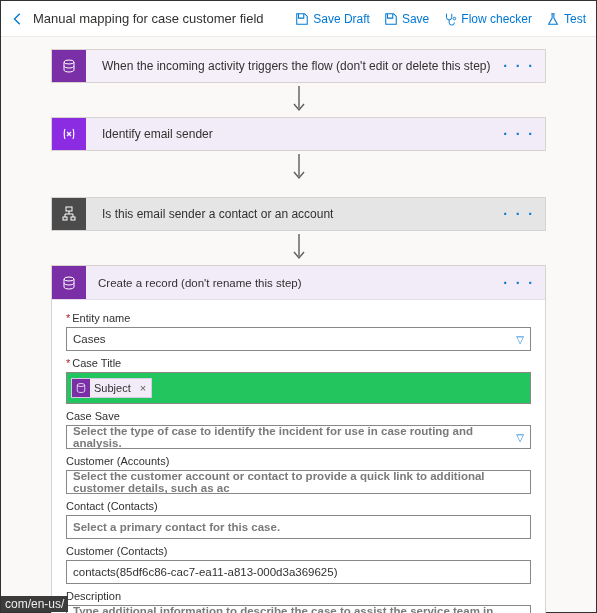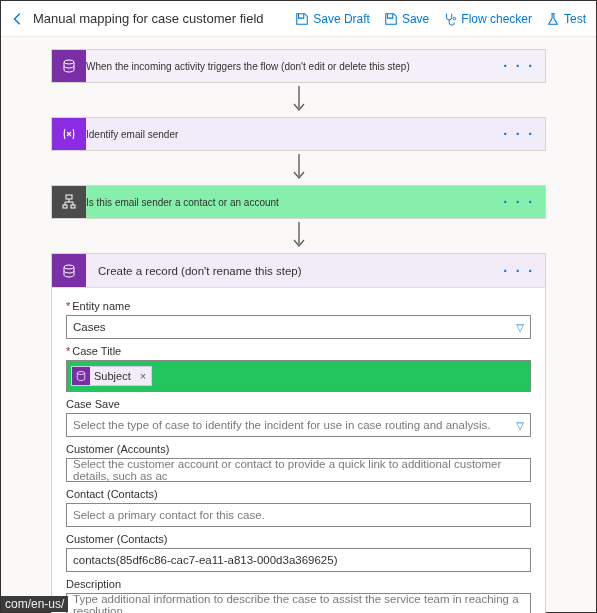--- a/index.html
+++ b/index.html
@@ -11,44 +11,44 @@
   .back-icon { color: #0078d4; cursor: pointer; margin-right: 8px; display: inline-flex; }
   .title { font-size: 13px; color: #323130; flex: 1; }
   .tb-btn { display: inline-flex; align-items: center; color: #0078d4; font-size: 12px; margin-left: 14px; cursor: pointer; }
   .tb-btn svg { margin-right: 4px; }
 
   
   .canvas { padding: 12px 50px 0 50px; }
 
   .step { display: flex; align-items: center; height: 34px; border: 1px solid #d6d3d1; background: #f1ecf7; position: relative; }
   .step.trigger { background: #f4eff9; }
-  .step.cond { background: #86efac; }
+  .step.cond { background: #e5e5e5; margin-top: 12px; }
   .step .iconbox { width: 34px; height: 100%; display: flex; align-items: center; justify-content: center; color: #fff; }
   .step .iconbox.purple { background: #7b2fa6; }
   .step .iconbox.violet { background: #8b2be2; }
   .step .iconbox.gray { background: #4b4b4b; }
-  .step .label { font-size: 10px; color: #323130; padding-left: 0; flex: 1; white-space: nowrap; overflow: hidden; text-overflow: ellipsis; }
+  .step .label { font-size: 12px; color: #323130; padding-left: 16px; flex: 1; white-space: nowrap; overflow: hidden; text-overflow: ellipsis; }
   .step .dots { color: #0078d4; letter-spacing: 2px; font-weight: bold; padding-right: 10px; cursor: pointer; font-size: 14px; }
 
   .arrow-down { display: flex; justify-content: center; padding: 3px 0; }
 
   .big-step { border: 1px solid #d6d3d1; background: #fff; }
   .big-step .header-row { display: flex; align-items: center; height: 34px; background: #f1ecf7; border-bottom: 1px solid #e2dde8; }
   .big-step .header-row .iconbox { width: 34px; height: 100%; display: flex; align-items: center; justify-content: center; background: #7b2fa6; color: #fff; }
   .big-step .header-row .label { font-size: 11.5px; padding-left: 12px; flex: 1; }
   .big-step .header-row .dots { color: #0078d4; letter-spacing: 2px; font-weight: bold; padding-right: 10px; cursor: pointer; font-size: 14px; }
 
   .form-body { padding: 6px 14px 10px 14px; }
   .field { margin-top: 6px; }
   .field-label { font-size: 11px; color: #323130; margin-bottom: 3px; display: block; }
   .req { color: #a4262c; margin-right: 2px; }
   .field-input { width: 100%; height: 24px; border: 1px solid #8a8886; padding: 0 6px; font-size: 11.5px; color: #605e5c; background: #fff; display: flex; align-items: center; position: relative; }
   .field-input.select { justify-content: space-between; }
   .field-input .chev { color: #0078d4; font-size: 10px; }
-  .placeholder { color: #7a7a7a; }
+  .placeholder { color: #7a7a7a; font-weight: bold; }
   .value { color: #323130; }
 
   .token-row { width: 100%; height: 32px; border: 1px solid #8a8886; padding: 2px 4px; display: flex; align-items: center; background: #22c55e; }
   .token { display: inline-flex; align-items: center; background: #f1ecf7; border: 1px solid #d6cbe4; height: 20px; font-size: 11px; }
   .token .ticon { width: 18px; height: 18px; background: #7b2fa6; display: inline-flex; align-items: center; justify-content: center; margin-right: 4px; }
   .token .tlabel { padding-right: 4px; }
   .token .tx { padding: 0 5px; color: #605e5c; cursor: pointer; }
 
   .url-strip { position: absolute; left: 0; bottom: 0; background: #3b3b3b; color: #eee; font-size: 12px; padding: 1px 4px; }
 </style>

